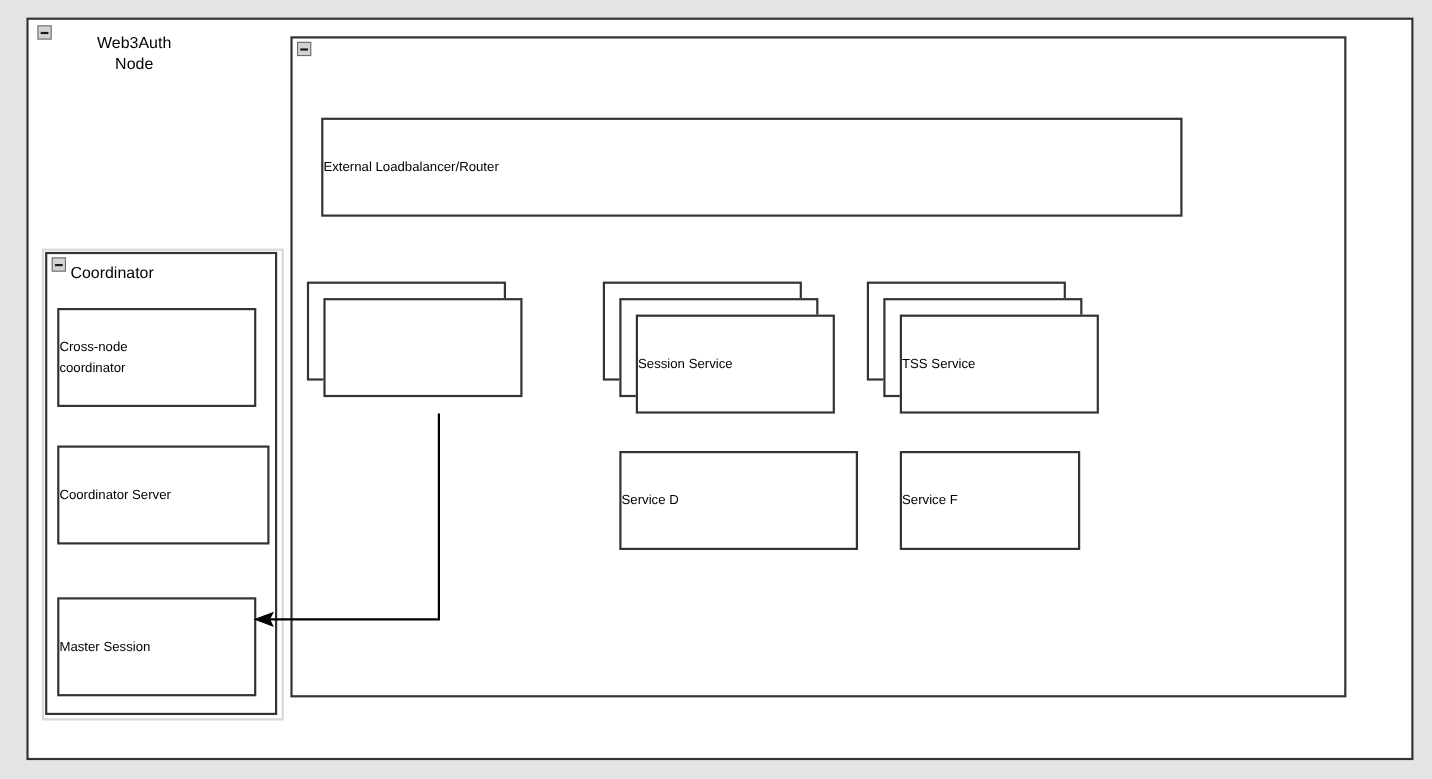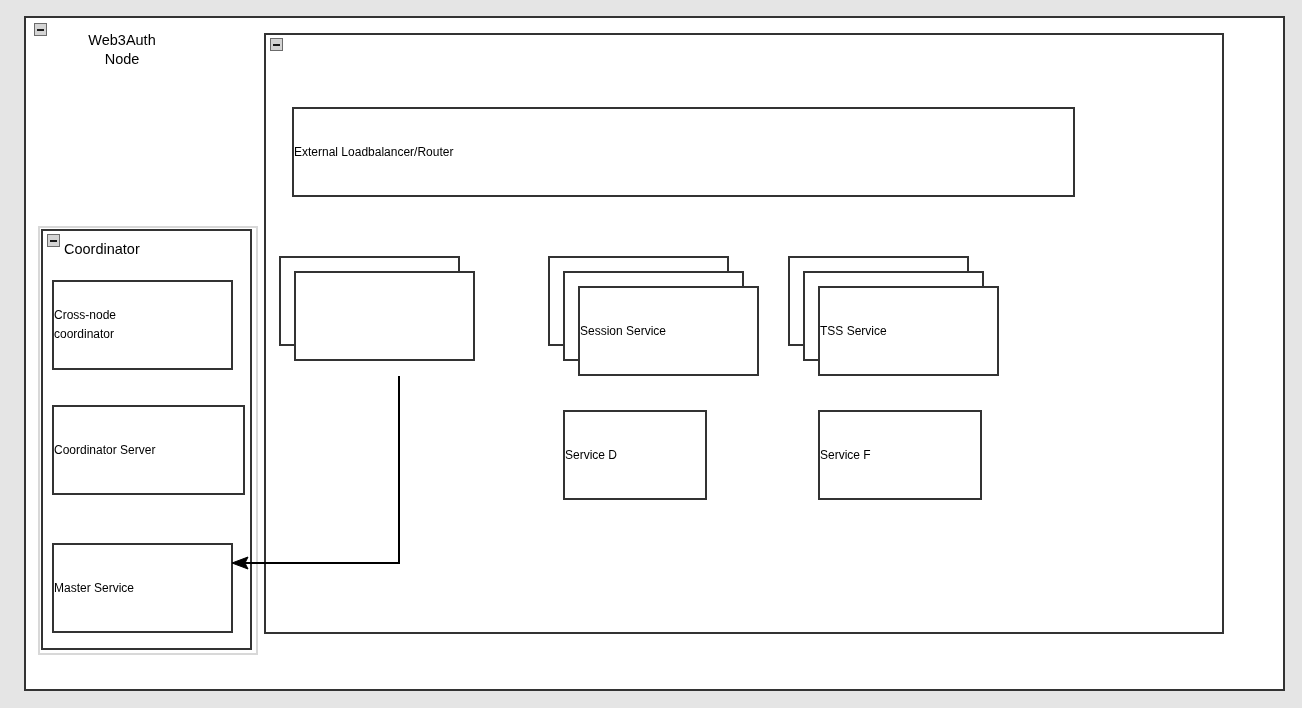--- a/index.html
+++ b/index.html
@@ -127,21 +127,21 @@
   <div class="box" style="left:578px; top:286px; width:181px; height:90px;">
     <span class="box-label">Session Service</span>
   </div>
 
   <div class="box" style="left:788px; top:256px; width:181px; height:90px;"></div>
   <div class="box" style="left:803px; top:271px; width:181px; height:90px;"></div>
   <div class="box" style="left:818px; top:286px; width:181px; height:90px;">
     <span class="box-label">TSS Service</span>
   </div>
 
-  <div class="box" style="left:563px; top:410px; width:144px; height:90px;">
+  <div class="box" style="left:563px; top:410px; width:217px; height:90px;">
     <span class="box-label">Service D</span>
   </div>
 
   <div class="box" style="left:818px; top:410px; width:164px; height:90px;">
     <span class="box-label">Service F</span>
   </div>
 
   <div class="pool-outer" style="left:38px; top:226px; width:220px; height:429px;"></div>
 
   <div class="group" style="left:41px; top:229px; width:211px; height:421px;"></div>
@@ -153,21 +153,21 @@
   <div class="box" style="left:52px; top:280px; width:181px; height:90px;">
     <span class="box-label">Cross-node
 coordinator</span>
   </div>
 
   <div class="box" style="left:52px; top:395px; width:193px; height:90px;margin-top:10px;">
     <span class="box-label">Coordinator Server</span>
   </div>
 
   <div class="box" style="left:52px; top:543px; width:181px; height:90px;">
-    <span class="box-label">Master Service</span>
+    <span class="box-label">Master Session</span>
   </div>
 
   <svg id="connectors" viewBox="0 0 1302 708" width="1302" height="708" aria-hidden="true">
     <g>
       <path d="M 399 376 L 399 563 L 240 563" fill="none" stroke="#000000" stroke-width="2"></path>
       <path d="M 232 563 L 248 557 L 245 563 L 248 569 Z" fill="#000000" stroke="#000000" stroke-width="1"></path>
     </g>
   </svg>
 
 </div>

